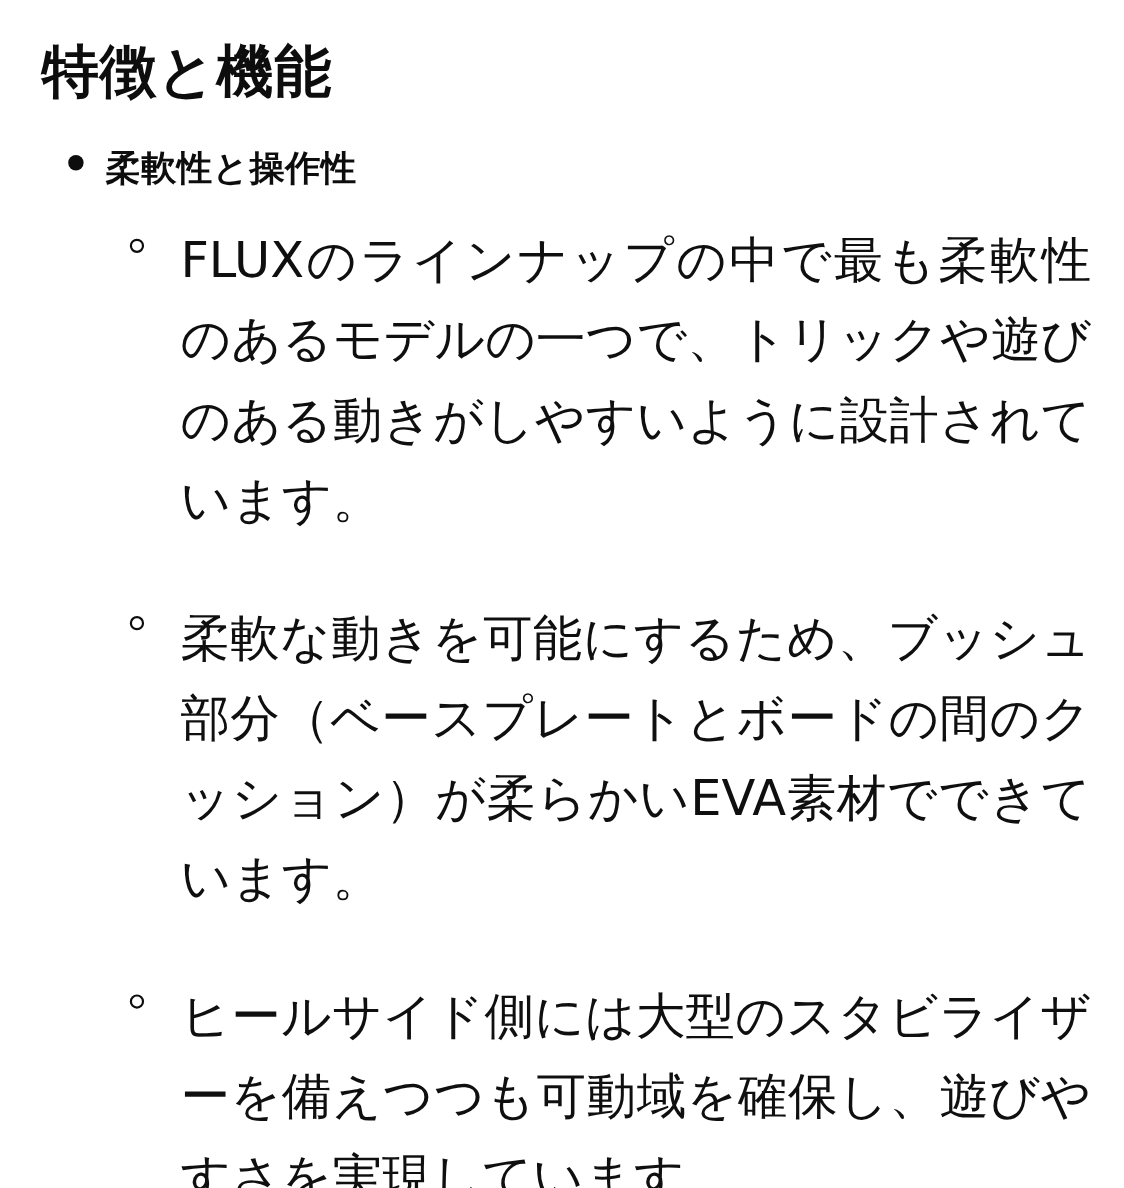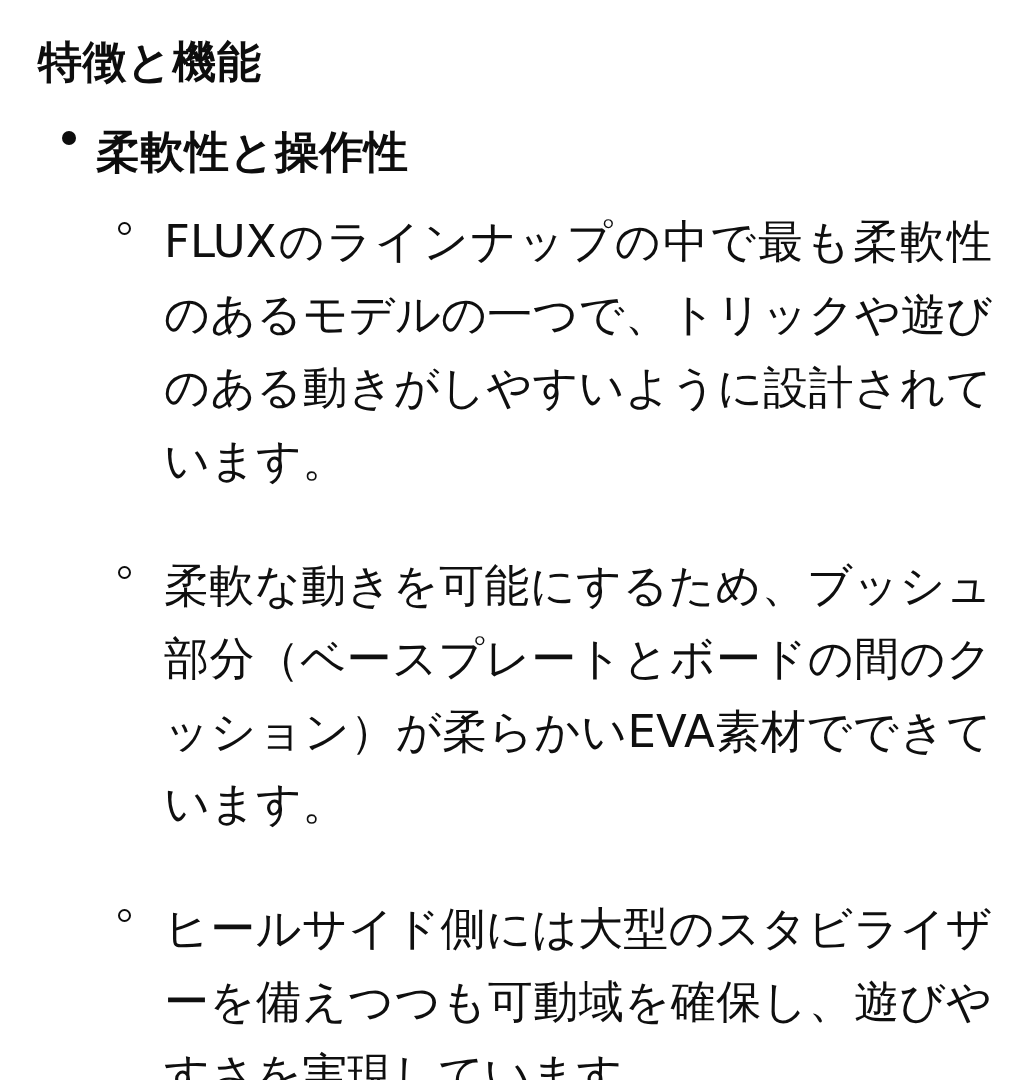--- a/index.html
+++ b/index.html
@@ -15,21 +15,21 @@
     -webkit-font-smoothing: antialiased;
   }
   .page {
     width: 1022px;
     min-height: 1080px;
     box-sizing: border-box;
     padding: 34px 30px 20px 38px;
     background: #ffffff;
   }
   .heading {
-    font-size: 44px;
+    font-size: 52px;
     font-weight: 700;
     line-height: 1.25;
     letter-spacing: 0.5px;
     margin: 0 0 34px 0;
     color: #0d0d0d;
   }
   ul.level1 {
     list-style: none;
     margin: 0;
     padding: 0;
@@ -42,21 +42,21 @@
   li.bullet1 > .marker1 {
     position: absolute;
     left: 24px;
     top: 8px;
     width: 14px;
     height: 14px;
     border-radius: 50%;
     background: #0d0d0d;
   }
   .bullet1-label {
-    font-size: 44px;
+    font-size: 32px;
     font-weight: 700;
     line-height: 1.3;
     letter-spacing: 0.5px;
     color: #0d0d0d;
     display: block;
   }
   ul.level2 {
     list-style: none;
     margin: 26px 0 0 0;
     padding: 0;

